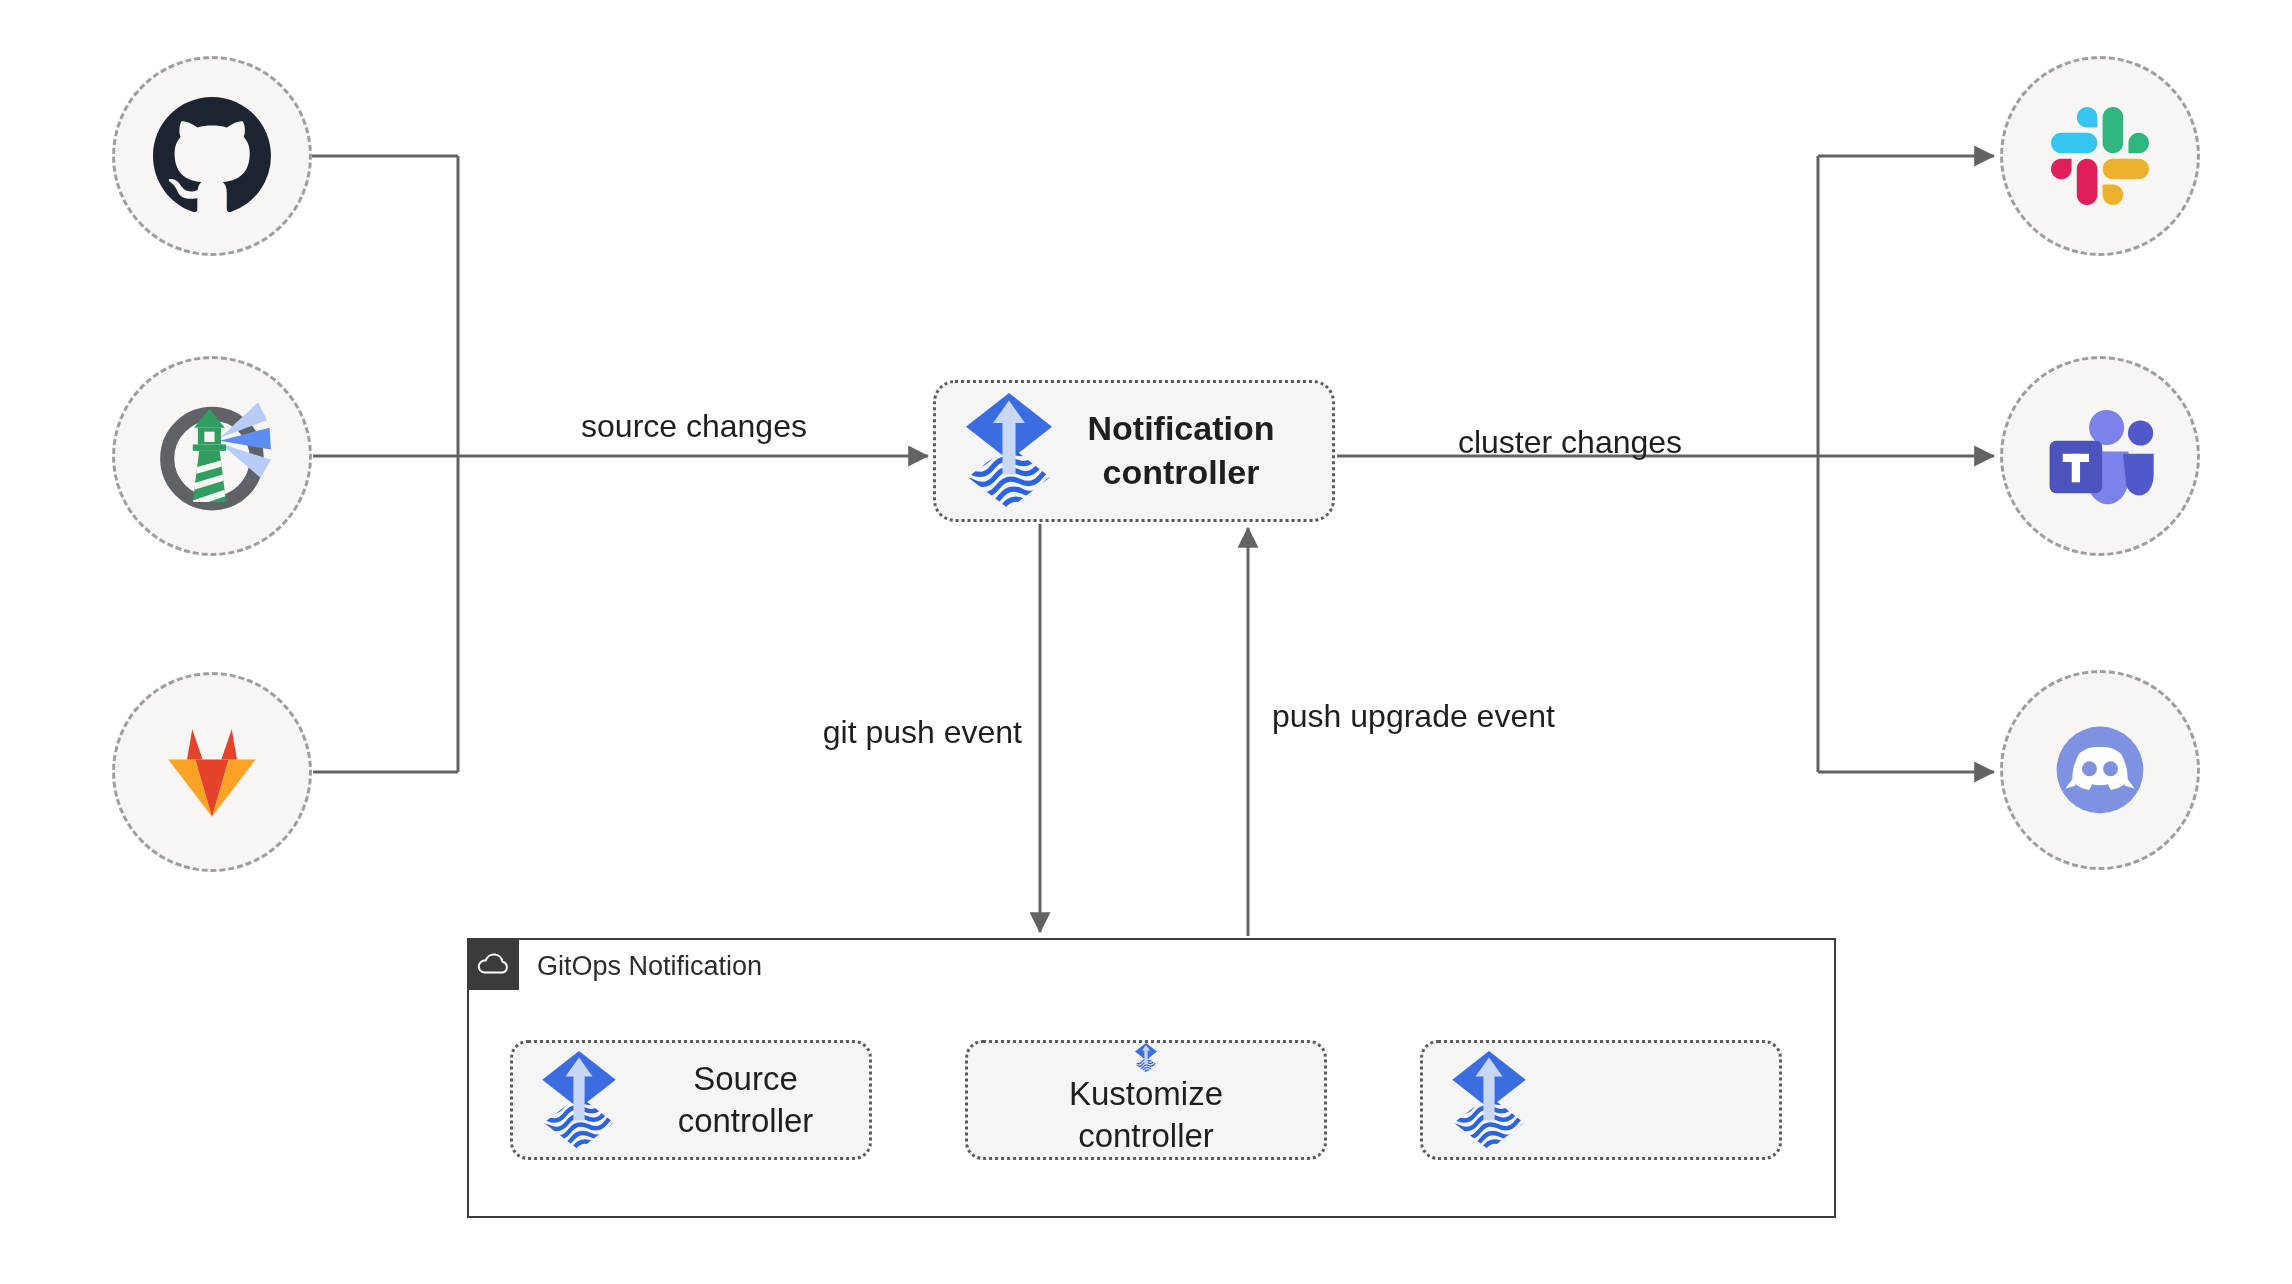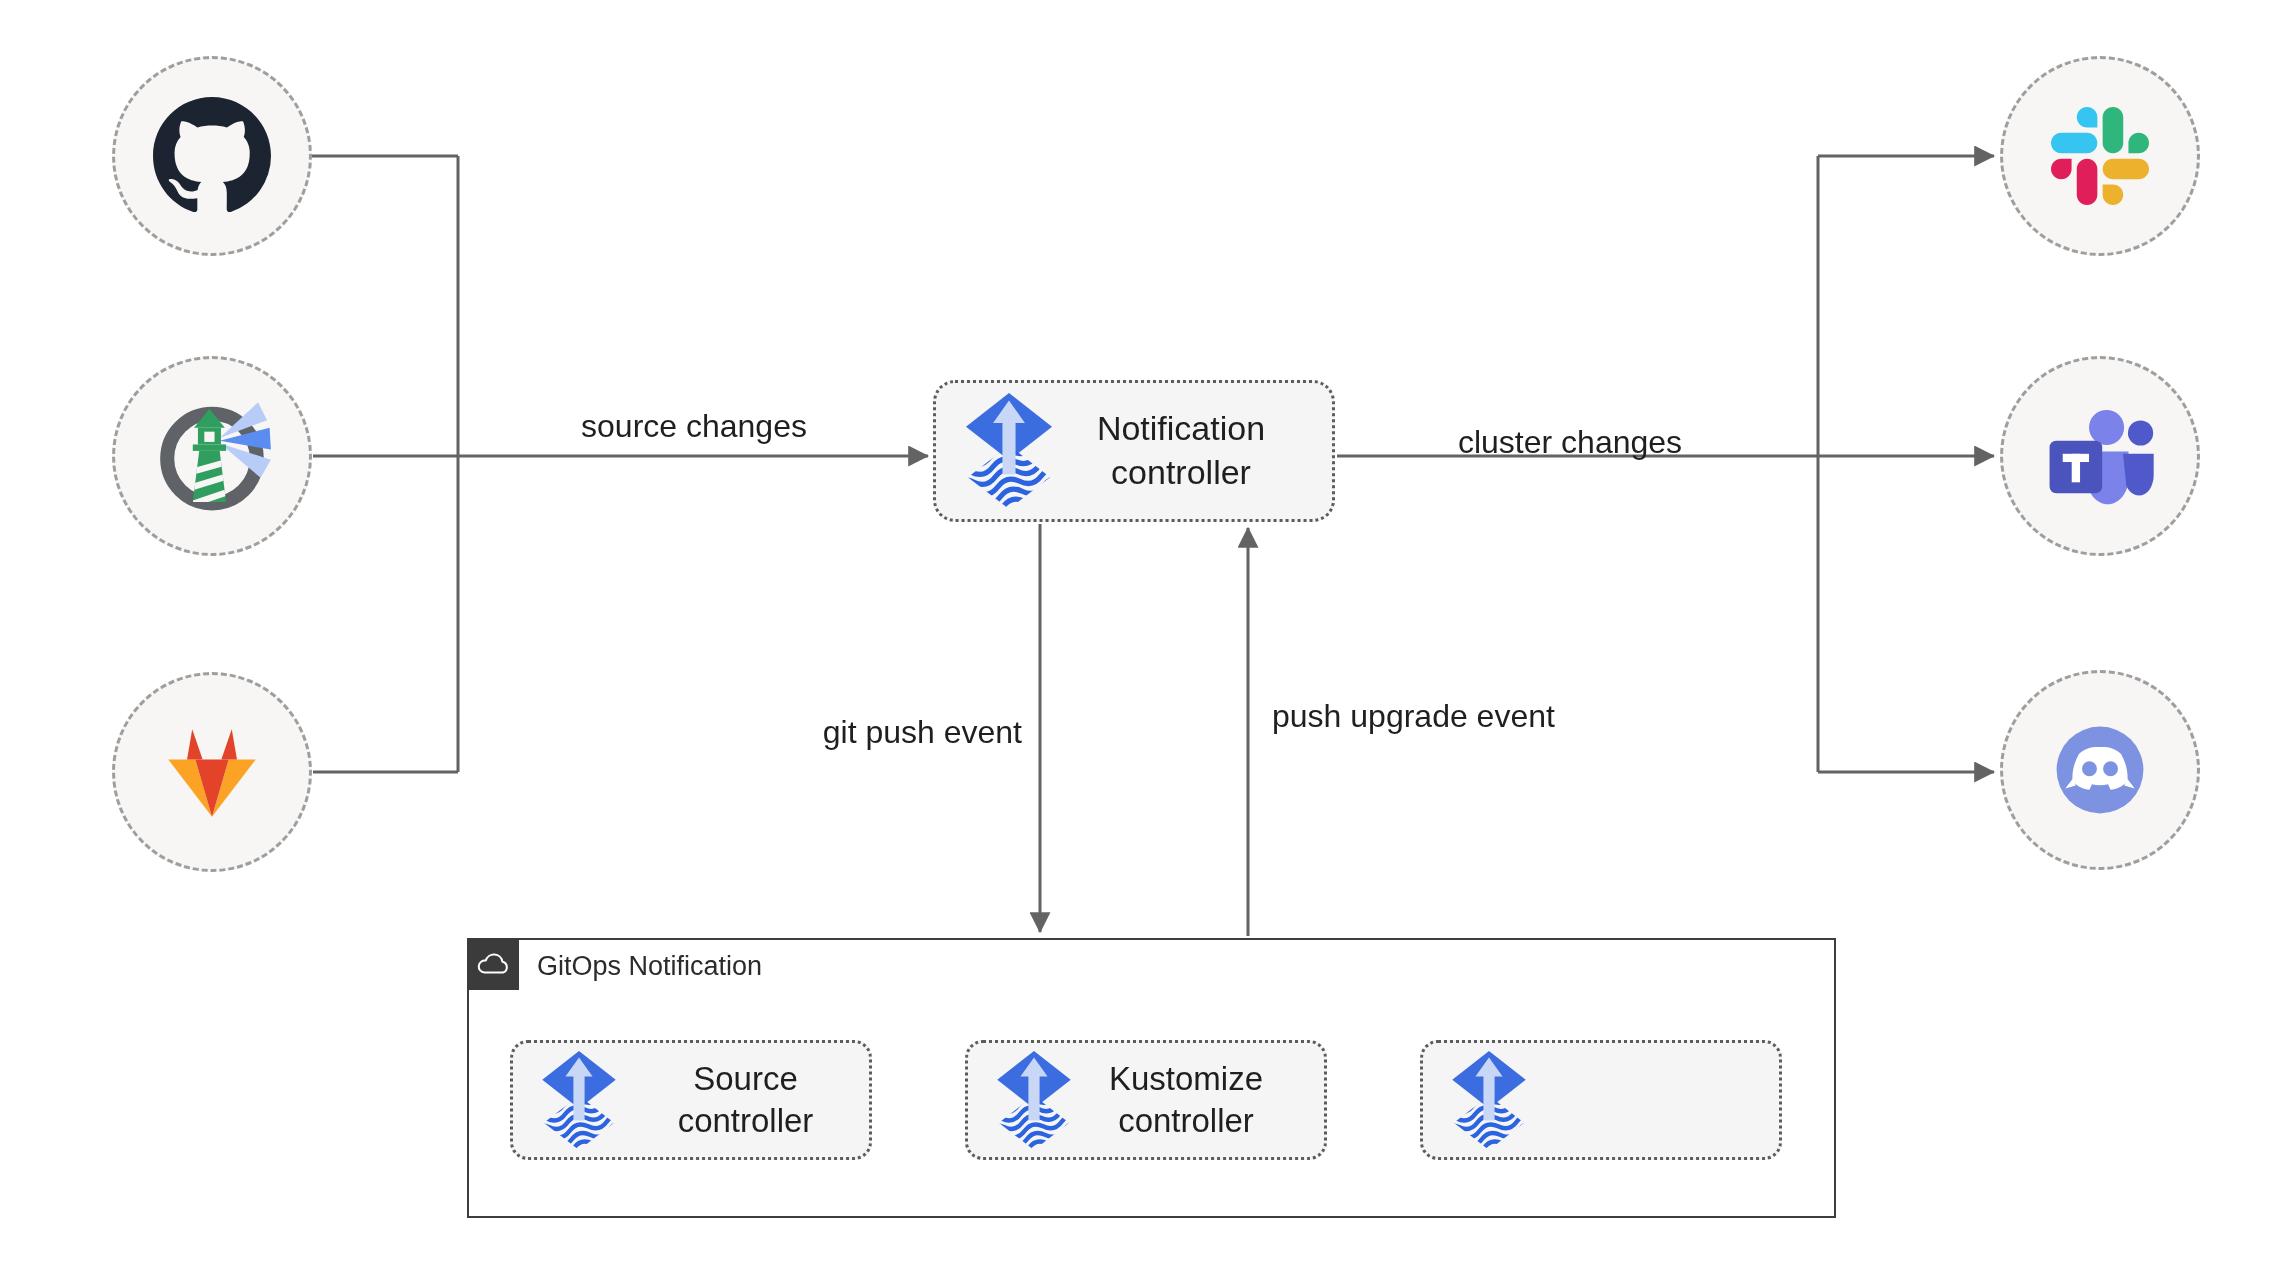--- a/index.html
+++ b/index.html
@@ -122,21 +122,21 @@
       <polygon points="34,33 66,33 50,88" fill="var(--gitlab-red)"></polygon>
       <polygon points="26,33 41,33 31,4" fill="var(--gitlab-red)"></polygon>
       <polygon points="59,33 74,33 69,4" fill="var(--gitlab-red)"></polygon>
     </svg>
   </div>
 
   <div class="ctrl-node notif" style="left:933px;top:380px;width:402px;height:142px;">
     <svg width="94" height="116">
         <use href="#flux-logo"></use>
       </svg>
-    <div class="ctrl-label" style="max-width:240px;margin:15px auto;">Notification controller</div>
+    <div class="ctrl-label" style="max-width:240px;margin:15px auto;font-weight:bold;">Notification controller</div>
   </div>
 
   <div class="circle-node" style="left:2000px;top:56px;">
     <svg width="98" height="98" viewBox="0 0 122.8 122.8">
       <path d="M25.8 77.6c0 7.1-5.8 12.9-12.9 12.9S0 84.7 0 77.6s5.8-12.9 12.9-12.9h12.9v12.9z" fill="var(--slack-red)"></path>
       <path d="M32.3 77.6c0-7.1 5.8-12.9 12.9-12.9s12.9 5.8 12.9 12.9v32.3c0 7.1-5.8 12.9-12.9 12.9s-12.9-5.8-12.9-12.9V77.6z" fill="var(--slack-red)"></path>
       <path d="M45.2 25.8c-7.1 0-12.9-5.8-12.9-12.9S38.1 0 45.2 0s12.9 5.8 12.9 12.9v12.9H45.2z" fill="var(--slack-blue)"></path>
       <path d="M45.2 32.3c7.1 0 12.9 5.8 12.9 12.9s-5.8 12.9-12.9 12.9H12.9C5.8 58.1 0 52.3 0 45.2s5.8-12.9 12.9-12.9h32.3z" fill="var(--slack-blue)"></path>
       <path d="M97 45.2c0-7.1 5.8-12.9 12.9-12.9s12.9 5.8 12.9 12.9-5.8 12.9-12.9 12.9H97V45.2z" fill="var(--slack-green)"></path>
       <path d="M90.5 45.2c0 7.1-5.8 12.9-12.9 12.9s-12.9-5.8-12.9-12.9V12.9C64.7 5.8 70.5 0 77.6 0s12.9 5.8 12.9 12.9v32.3z" fill="var(--slack-green)"></path>
@@ -177,21 +177,21 @@
     <div class="group-title">GitOps Notification</div>
   </div>
 
   <div class="ctrl-node" style="left:510px;top:1040px;width:362px;height:120px;border-radius:18px;gap:29px;">
     <svg width="80" height="99">
         <use href="#flux-logo"></use>
       </svg>
     <div class="ctrl-label" style="max-width:200px;margin:0 auto;">Source controller</div>
   </div>
 
-  <div class="ctrl-node" style="left:965px;top:1040px;width:362px;height:120px;border-radius:18px;">
+  <div class="ctrl-node" style="left:965px;top:1040px;width:362px;height:120px;border-radius:18px;flex-direction:column;">
     <svg width="80" height="99">
         <use href="#flux-logo"></use>
       </svg>
     <div class="ctrl-label" style="max-width:200px;margin:0 auto;">Kustomize controller</div>
   </div>
 
   <div class="ctrl-node" style="left:1420px;top:1040px;width:362px;height:120px;border-radius:18px;">
     <svg width="80" height="99">
         <use href="#flux-logo"></use>
       </svg>

